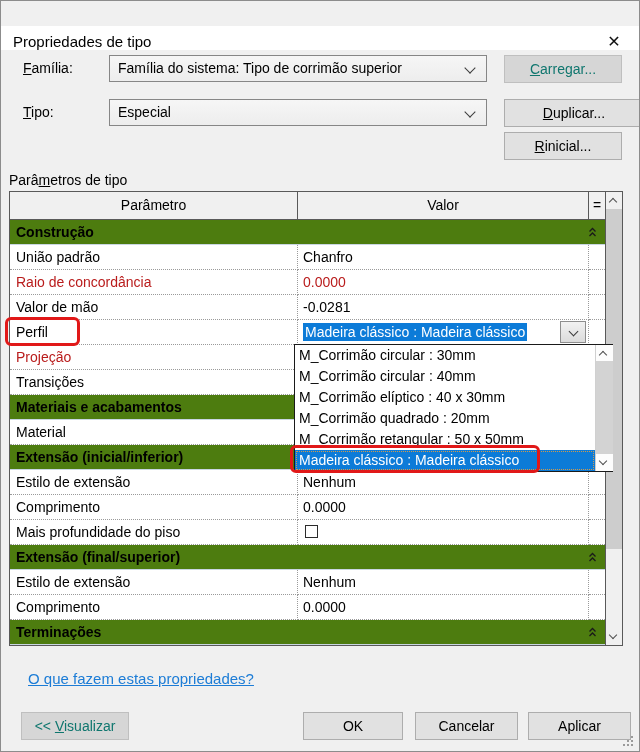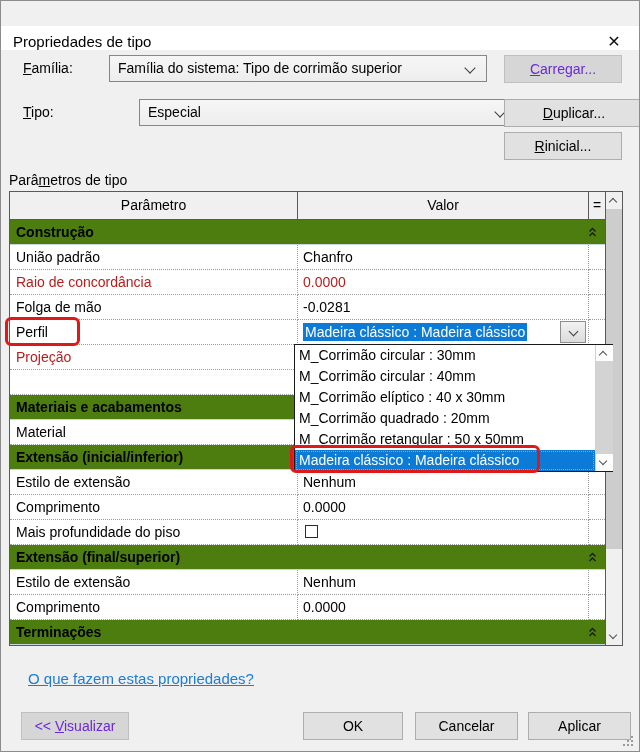--- a/index.html
+++ b/index.html
@@ -25,21 +25,21 @@
     border:1px solid #868686; line-height:25px; padding-left:8px;
     white-space:nowrap; overflow:hidden;
   }
   .chv { position:absolute; width:8px; height:8px;
     border-right:1.4px solid #3c3c3c; border-bottom:1.4px solid #3c3c3c;
     transform:rotate(45deg); }
   .combo .chv { right:12px; top:8px; }
 
   .btn { position:absolute; height:28px; background:#e1e1e1; border:1px solid #adadad;
     text-align:center; line-height:26px; font-size:14px; }
-  .btn.disabled { background:#d6d6d6; border-color:#bfbfbf; color:#6d28d9; }
+  .btn.disabled { background:#d6d6d6; border-color:#bfbfbf; color:#0f766e; }
 
   .params-label { position:absolute; left:8px; top:171px; font-size:14px; }
 
   
   .ptable { position:absolute; left:8px; top:190px; width:614px; height:455px;
     border:1px solid #595959; background:#fff; display:flex; }
   .tgrid { width:595px; }
   .thead { display:flex; height:28px; background:#f0f0f0; border-bottom:1px solid #595959; }
   .thead > div { line-height:27px; text-align:center; font-size:14px;
     border-right:1px solid #595959; }
@@ -111,21 +111,21 @@
   </div>
 
   <div class="flabel" style="left:22px; top:54px;"><span></span><span class="mn">F</span><span>amília:</span></div>
   <div class="combo" style="left:108px; top:54px; width:378px;">
     <span>Família do sistema: Tipo de corrimão superior</span>
     <span class="chv"></span>
   </div>
   <div class="btn disabled" style="left:503px; top:54px; width:118px;"><span></span><span class="mn">C</span><span>arregar...</span></div>
 
   <div class="flabel" style="left:22px; top:98px;"><span></span><span class="mn">T</span><span>ipo:</span></div>
-  <div class="combo" style="left:108px; top:98px; width:378px;margin-left:30px;">
+  <div class="combo" style="left:108px; top:98px; width:378px;">
     <span>Especial</span>
     <span class="chv"></span>
   </div>
   <div class="btn" style="left:503px; top:98px; width:140px;"><span></span><span class="mn">D</span><span>uplicar...</span></div>
 
   <div class="btn" style="left:503px; top:131px; width:118px;"><span></span><span class="mn">R</span><span>inicial...</span></div>
 
   <div class="params-label"><span>Parâ</span><span class="mn">m</span><span>etros de tipo</span></div>
 
   <div class="ptable">
@@ -149,21 +149,21 @@
         <div class="c-eq"></div>
       </div>
 
       <div class="trow dim">
         <div class="c-name">Raio de concordância</div>
         <div class="c-val">0.0000</div>
         <div class="c-eq"></div>
       </div>
 
       <div class="trow">
-        <div class="c-name">Folga de mão</div>
+        <div class="c-name">Valor de mão</div>
         <div class="c-val">-0.0281</div>
         <div class="c-eq"></div>
       </div>
 
       <div class="trow">
         <div class="c-name">Perfil</div>
         <div class="c-val">
           <span class="sel-text">Madeira clássico : Madeira clássico</span>
           <span class="combo-btn">
               <span class="chv"></span>
@@ -172,20 +172,21 @@
         <div class="c-eq"></div>
       </div>
 
       <div class="trow dim">
         <div class="c-name">Projeção</div>
         <div class="c-val"></div>
         <div class="c-eq"></div>
       </div>
 
       <div class="trow">
+        <div class="c-name">Transições</div>
         <div class="c-val"></div>
         <div class="c-eq"></div>
       </div>
 
       <div class="trow section">
         <div class="sec-name">Materiais e acabamentos</div>
         <svg class="collapse-ico" width="11" height="11" viewBox="0 0 11 11">
             <path d="M2.5 4.5 L5.5 1.5 L8.5 4.5 M2.5 9 L5.5 6 L8.5 9" stroke="#1a1a1a" stroke-width="1.3" fill="none"></path>
           </svg>
       </div>

